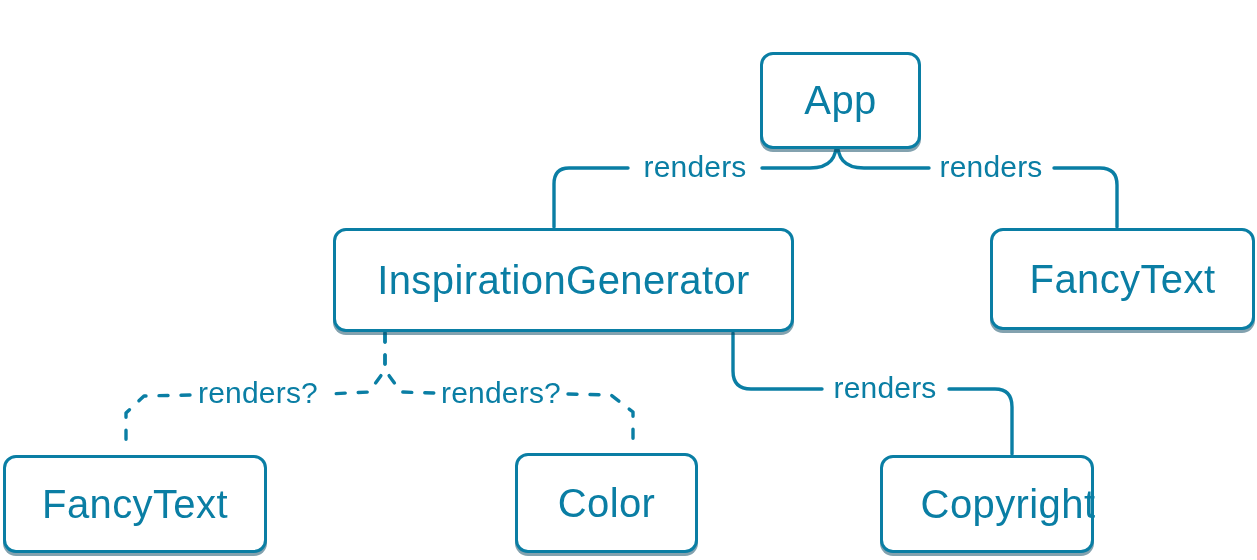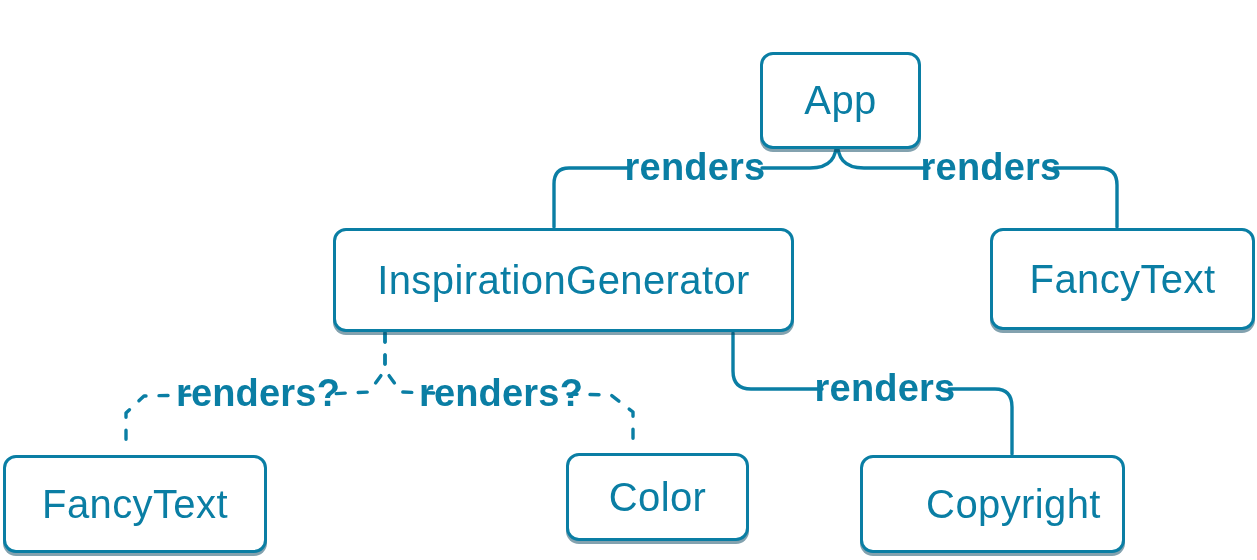--- a/index.html
+++ b/index.html
@@ -38,22 +38,22 @@
     color:var(--accent,#087ea4);
     font-size:40px;
     font-weight:500;
     letter-spacing:0.4px;
     white-space:nowrap;
   }
   .edge-label{
     position:absolute;
     transform:translate(-50%,-50%);
     color:var(--accent,#087ea4);
-    font-size:38px;
-    font-weight:700;
+    font-size:30px;
+    font-weight:400;
     letter-spacing:0.2px;
     white-space:nowrap;
   }
 </style>
 </head>
 <body>
 
 <div class="canvas">
 
   <svg class="edges" viewBox="0 0 1257 560" aria-hidden="true">
@@ -83,25 +83,25 @@
   </div>
 
   <div class="node" style="left:990px;top:228px;width:265px;height:102px;">
     <span class="node-label">FancyText</span>
   </div>
 
   <div class="node" style="left:3px;top:455px;width:264px;height:98px;">
     <span class="node-label">FancyText</span>
   </div>
 
-  <div class="node" style="left:566px;top:453px;width:183px;height:88px;">
+  <div class="node" style="left:515px;top:453px;width:183px;height:100px;">
     <span class="node-label">Color</span>
   </div>
 
-  <div class="node" style="left:860px;top:455px;width:265px;height:98px;padding-left:42px;">
+  <div class="node" style="left:880px;top:455px;width:214px;height:98px;padding-left:42px;">
     <span class="node-label">Copyright</span>
   </div>
 
   <span class="edge-label" style="left:695px;top:167px;">renders</span>
 
   <span class="edge-label" style="left:991px;top:167px;">renders</span>
 
   <span class="edge-label" style="left:885px;top:388px;">renders</span>
 
   <span class="edge-label" style="left:258px;top:393px;">renders?</span>

